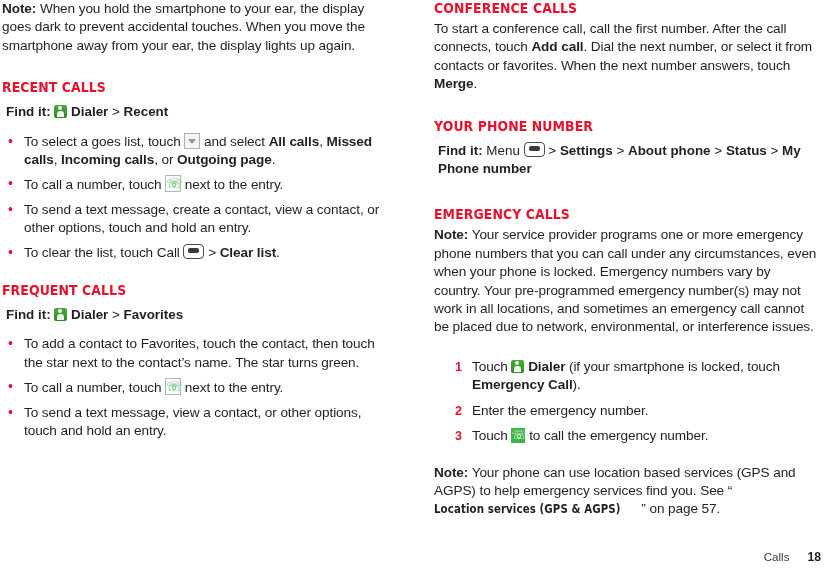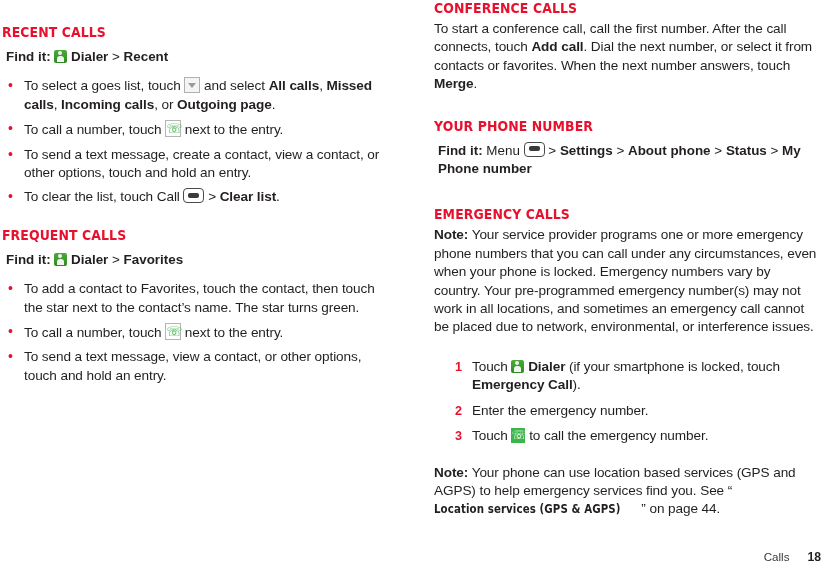--- a/index.html
+++ b/index.html
@@ -253,20 +253,21 @@
   }
   b { font-weight: bold; }
 </style>
 </head>
 <body>
 
 <div class="page">
 
   <div class="col col-left">
 
+    <p class="body-text"><b>Note:</b><span> When you hold the smartphone to your ear, the display goes dark to prevent accidental touches. When you move the smartphone away from your ear, the display lights up again.</span></p>
 
     <div class="gap-lg"></div>
 
     <h2 class="sec-head">Recent calls</h2>
     <div class="gap-xs"></div>
     <p class="findit"><b>Find it:</b>&nbsp;<span class="icn icn-dialer"></span>&nbsp;<b>Dialer</b>
       <span>&gt;</span>
       <b>Recent</b></p>
 
     <div class="gap-sm"></div>
@@ -333,20 +334,20 @@
     <ol class="numlist">
       <li><span>Touch </span><span class="icn icn-dialer"></span> <b>Dialer</b><span> (if your smartphone is locked, touch </span><b>Emergency Call</b><span>).</span></li>
 
       <li><span>Enter the emergency number.</span></li>
 
       <li><span>Touch </span><span class="icn icn-call-solid"><span class="hs">☏</span></span><span> to call the emergency number.</span></li>
     </ol>
 
     <div class="gap-xs"></div>
 
-    <p class="body-text"><b>Note:</b><span> Your phone can use location based services (GPS and AGPS) to help emergency services find you. See “</span><span class="smallcaps">Location services (GPS &amp; AGPS)</span><span>” on page 44.</span></p>
+    <p class="body-text"><b>Note:</b><span> Your phone can use location based services (GPS and AGPS) to help emergency services find you. See “</span><span class="smallcaps">Location services (GPS &amp; AGPS)</span><span>” on page 57.</span></p>
   </div>
 
   <div class="footer">
     <span>Calls</span><span class="pg">18</span>
   </div>
 
 </div>
 
 </body></html>

